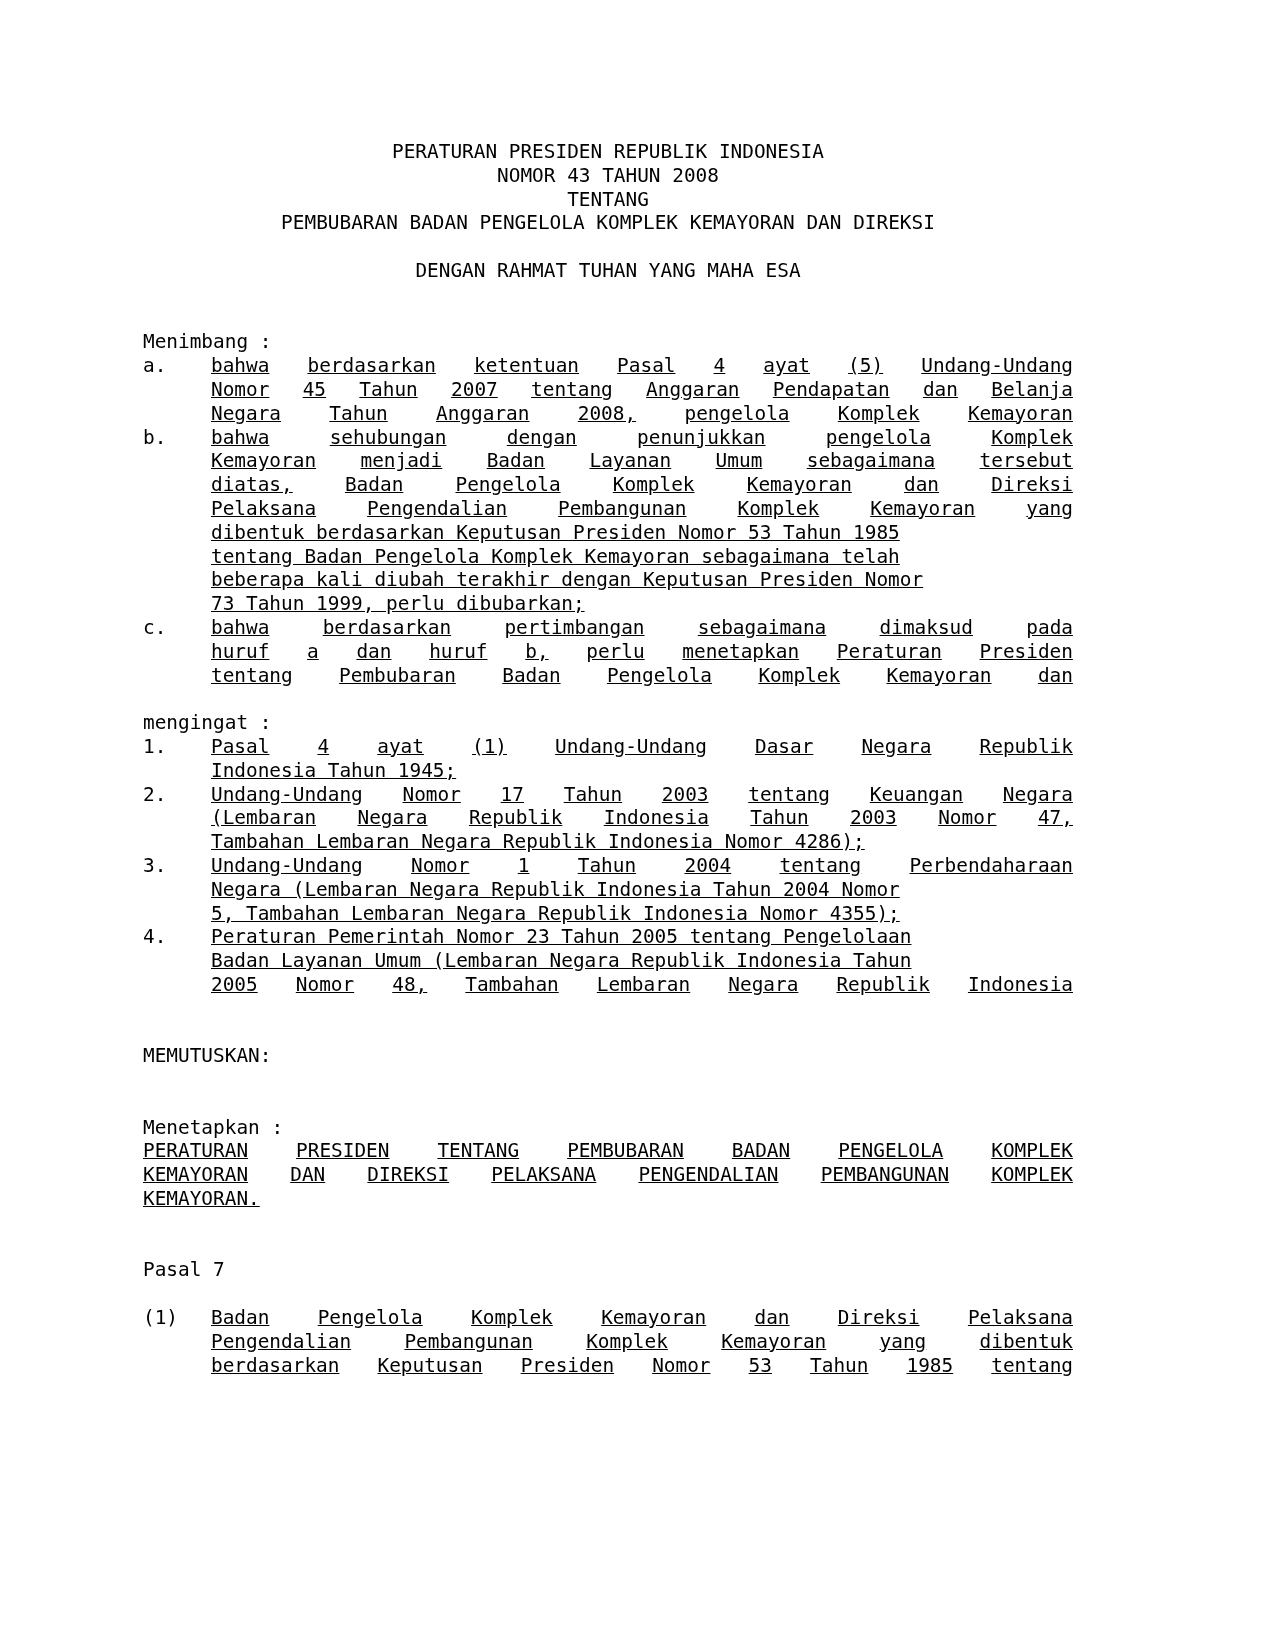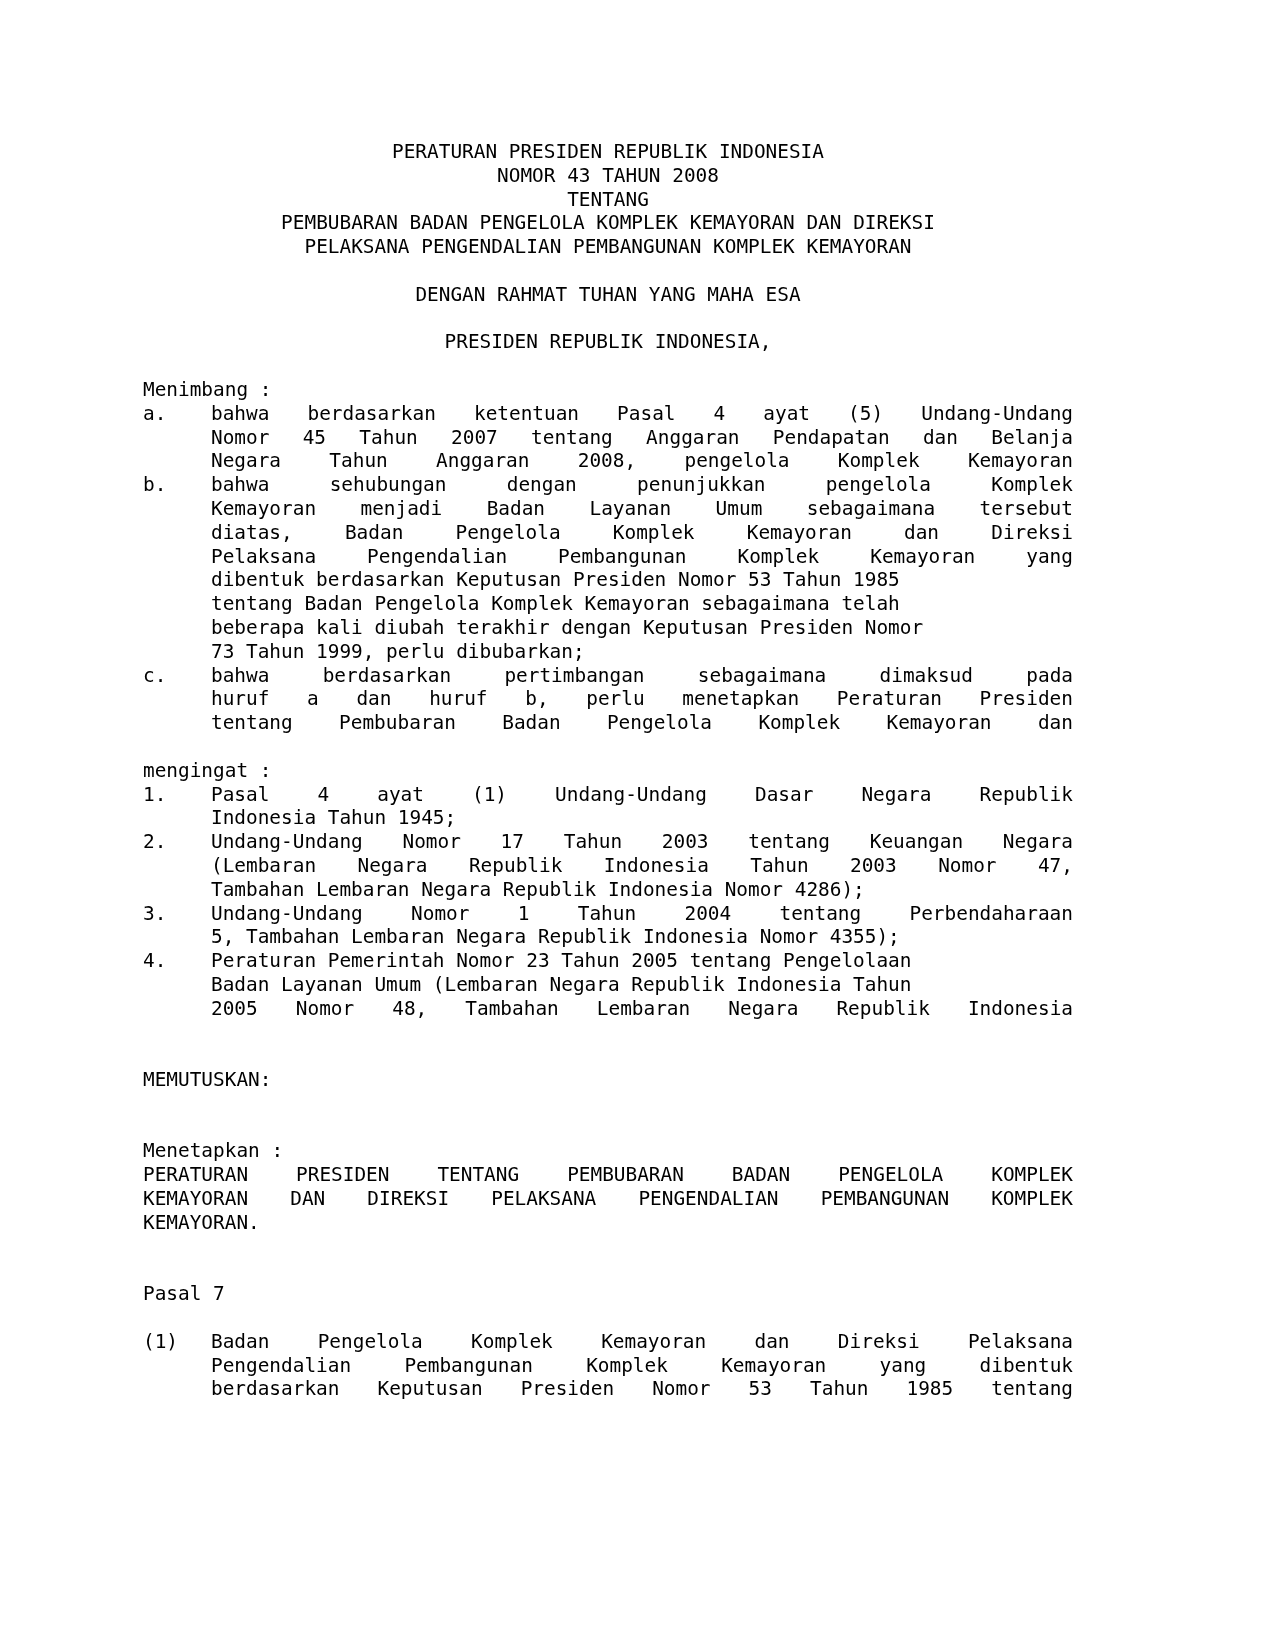--- a/index.html
+++ b/index.html
@@ -69,20 +69,21 @@
     white-space: pre;
   }
   
   .justline {
     display: flex;
     justify-content: space-between;
     width: 862px;
     font-size: 19.4px;
     line-height: 23.8px;
     white-space: pre;
+    text-decoration: underline;
   }
   .justline.full {
     width: 930px;
   }
   .justline > span {
     white-space: pre;
   }
   .justline.nostretch {
     justify-content: flex-start;
   }
@@ -90,29 +91,27 @@
 </head>
 <body>
 
 <div class="page">
   <div class="content">
 
     <div class="ln center">PERATURAN PRESIDEN REPUBLIK INDONESIA</div>
     <div class="ln center">NOMOR 43 TAHUN 2008</div>
     <div class="ln center">TENTANG</div>
     <div class="ln center">PEMBUBARAN BADAN PENGELOLA KOMPLEK KEMAYORAN DAN DIREKSI</div>
-    <div class="ln center">PELAKSANA PENGENDALIAN PEMBANGUNAN KOMPLEK KEMAYORAN</div>
 
     <div class="blank"></div>
 
     <div class="ln center">DENGAN RAHMAT TUHAN YANG MAHA ESA</div>
 
     <div class="blank"></div>
 
-    <div class="ln center">PRESIDEN REPUBLIK INDONESIA,</div>
 
     <div class="blank"></div>
 
     <div class="label">Menimbang :</div>
 
     <div id="menimbang-list">
         <div class="item">
           <div class="marker">a.</div>
           <div class="justline"><span>bahwa</span><span>berdasarkan</span><span>ketentuan</span><span>Pasal</span><span>4</span><span>ayat</span><span>(5)</span><span>Undang-Undang</span></div>
         </div>
@@ -191,20 +190,24 @@
           <div class="marker"></div>
           <div class="justline"><span>(Lembaran</span><span>Negara</span><span>Republik</span><span>Indonesia</span><span>Tahun</span><span>2003</span><span>Nomor</span><span>47,</span></div>
         </div>
         <div class="item">
           <div class="marker"></div>
           <div class="justline nostretch"><span>Tambahan Lembaran Negara Republik Indonesia Nomor 4286);</span></div>
         </div>
         <div class="item">
           <div class="marker">3.</div>
           <div class="justline"><span>Undang-Undang</span><span>Nomor</span><span>1</span><span>Tahun</span><span>2004</span><span>tentang</span><span>Perbendaharaan</span></div>
+        </div>
+        <div class="item">
+          <div class="marker"></div>
+          <div class="justline nostretch"><span>Negara (Lembaran Negara Republik Indonesia Tahun 2004 Nomor</span></div>
         </div>
         <div class="item">
           <div class="marker"></div>
           <div class="justline nostretch"><span>5, Tambahan Lembaran Negara Republik Indonesia Nomor 4355);</span></div>
         </div>
         <div class="item">
           <div class="marker">4.</div>
           <div class="justline nostretch"><span>Peraturan Pemerintah Nomor 23 Tahun 2005 tentang Pengelolaan</span></div>
         </div>
         <div class="item">

